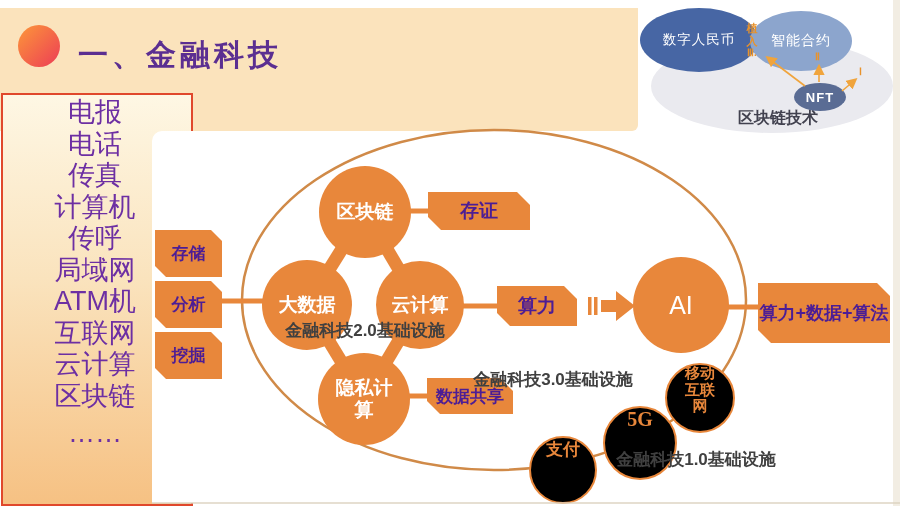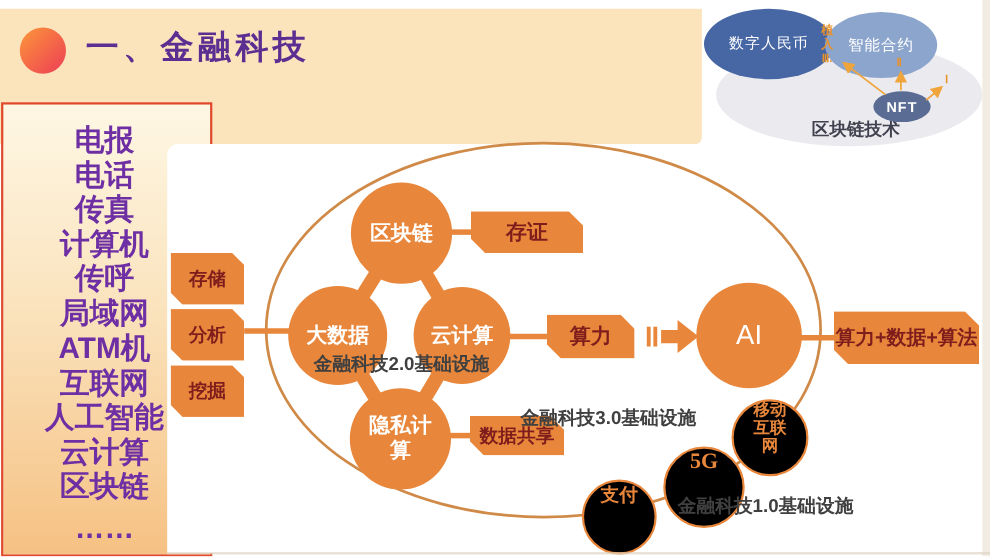--- a/index.html
+++ b/index.html
@@ -9,31 +9,31 @@
   
   .banner{left:0;top:8px;width:638px;height:123px;background:#FBE3BC;border-radius:0 0 6px 0;z-index:1;}
   .left-box{left:1px;top:93px;width:188px;height:409px;border:2px solid #E0482C;
             background:linear-gradient(180deg,#FEF7E4 0%,#FAE3BD 45%,#F6C183 100%);z-index:1;}
   .panel{left:152px;top:131px;width:741px;height:372px;background:#ffffff;border-radius:10px 0 0 0;z-index:2;}
   .right-strip{left:893px;top:0;width:7px;height:506px;background:#F2EDE3;z-index:6;}
   .bottom-line{left:152px;top:502px;width:748px;height:2px;background:#DCD2BF;opacity:.7;z-index:6;}
   
   .bullet{left:18px;top:25px;width:42px;height:42px;border-radius:50%;
           background:linear-gradient(135deg,#FB8E3C 10%,#EE4653 90%);z-index:3;}
-  .title{left:78px;top:23px;font-size:30px;font-weight:bold;color:#5B2E91;letter-spacing:4px;z-index:3;}
+  .title{left:78px;top:35px;font-size:30px;font-weight:bold;color:#5B2E91;letter-spacing:4px;z-index:3;}
   
-  .legacy{left:1px;top:112px;width:188px;text-align:center;color:#6D2FA3;font-weight:bold;
+  .legacy{left:1px;top:97px;width:188px;text-align:center;color:#6D2FA3;font-weight:normal;
           font-size:27px;line-height:31.5px;z-index:3;}
   
   .lines{left:0;top:0;z-index:3;pointer-events:none;}
   .overlay{left:0;top:0;z-index:5;pointer-events:none;}
   
   .circle{border-radius:50%;background:#E8873B;display:flex;align-items:center;justify-content:center;
           color:#fff;font-weight:bold;text-align:center;z-index:4;}
-  .snip{background:#E8873B;display:flex;align-items:center;justify-content:center;color:#7f1d1d;
+  .snip{background:#E8873B;display:flex;align-items:center;justify-content:center;color:#4c1d95;
         font-weight:bold;z-index:4;
         clip-path:polygon(0 0,calc(100% - 13px) 0,100% 13px,100% 100%,13px 100%,0 calc(100% - 13px));}
   .tab{left:155px;width:67px;height:47px;font-size:17px;
        clip-path:polygon(0 0,calc(100% - 11px) 0,100% 11px,100% 100%,11px 100%,0 calc(100% - 11px));}
   .rim-circle{border-radius:50%;background:#000000;border:2.5px solid #E8873B;display:flex;align-items:flex-start;
               justify-content:center;color:#E8873B;font-weight:bold;text-align:center;z-index:4;box-sizing:border-box;font-family:Liberation Serif, serif;}
   .caption{color:#404040;font-weight:bold;font-size:17px;text-align:center;width:200px;z-index:5;}
   
   .venn{border-radius:50%;display:flex;align-items:center;justify-content:center;color:#fff;z-index:3;}
   .gray-ellipse{left:651px;top:39px;width:242px;height:94px;background:#EAEAEF;border-radius:50%;z-index:2;}
@@ -54,21 +54,20 @@
 
   <div class="abs legacy">
     <div>电报</div>
     <div>电话</div>
     <div>传真</div>
     <div>计算机</div>
     <div>传呼</div>
     <div>局域网</div>
     <div>ATM机</div>
     <div>互联网</div>
-    <div>人工智能</div>
     <div>云计算</div>
     <div>区块链</div>
     <div style="margin-top:6px;">……</div>
   </div>
 
   <svg class="abs lines" width="900" height="506" viewBox="0 0 900 506">
     <ellipse cx="494" cy="300" rx="252" ry="170" fill="none" stroke="#D08A48" stroke-width="2.5"></ellipse>
     <g stroke="#E8873B" stroke-width="13">
       <line x1="307" y1="305" x2="365" y2="212"></line>
       <line x1="365" y1="212" x2="420" y2="305"></line>
@@ -117,21 +116,21 @@
 
   <div class="abs snip" style="left:428px;top:192px;width:102px;height:38px;font-size:19px;">
       <span>存证</span>
     </div>
   <div class="abs snip" style="left:497px;top:286px;width:80px;height:40px;font-size:19px;">
       <span>算力</span>
     </div>
   <div class="abs snip" style="left:427px;top:378px;width:86px;height:36px;font-size:17px;text-align:right;">
       <span>数据共享</span>
     </div>
-  <div class="abs snip" style="left:758px;top:283px;width:132px;height:48px;font-size:18px;">
+  <div class="abs snip" style="left:758px;top:283px;width:132px;height:60px;font-size:18px;">
       <span>算力+数据+算法</span>
     </div>
 
   <div class="abs rim-circle" style="left:529px;top:436px;width:68px;height:68px;font-size:17px;">
       <span>支付</span>
     </div>
   <div class="abs rim-circle" style="left:603px;top:406px;width:74px;height:74px;font-size:20px;">
       <span>5G</span>
     </div>
   <div class="abs rim-circle" style="left:665px;top:363px;width:70px;height:70px;font-size:15px;line-height:16.5px;">

